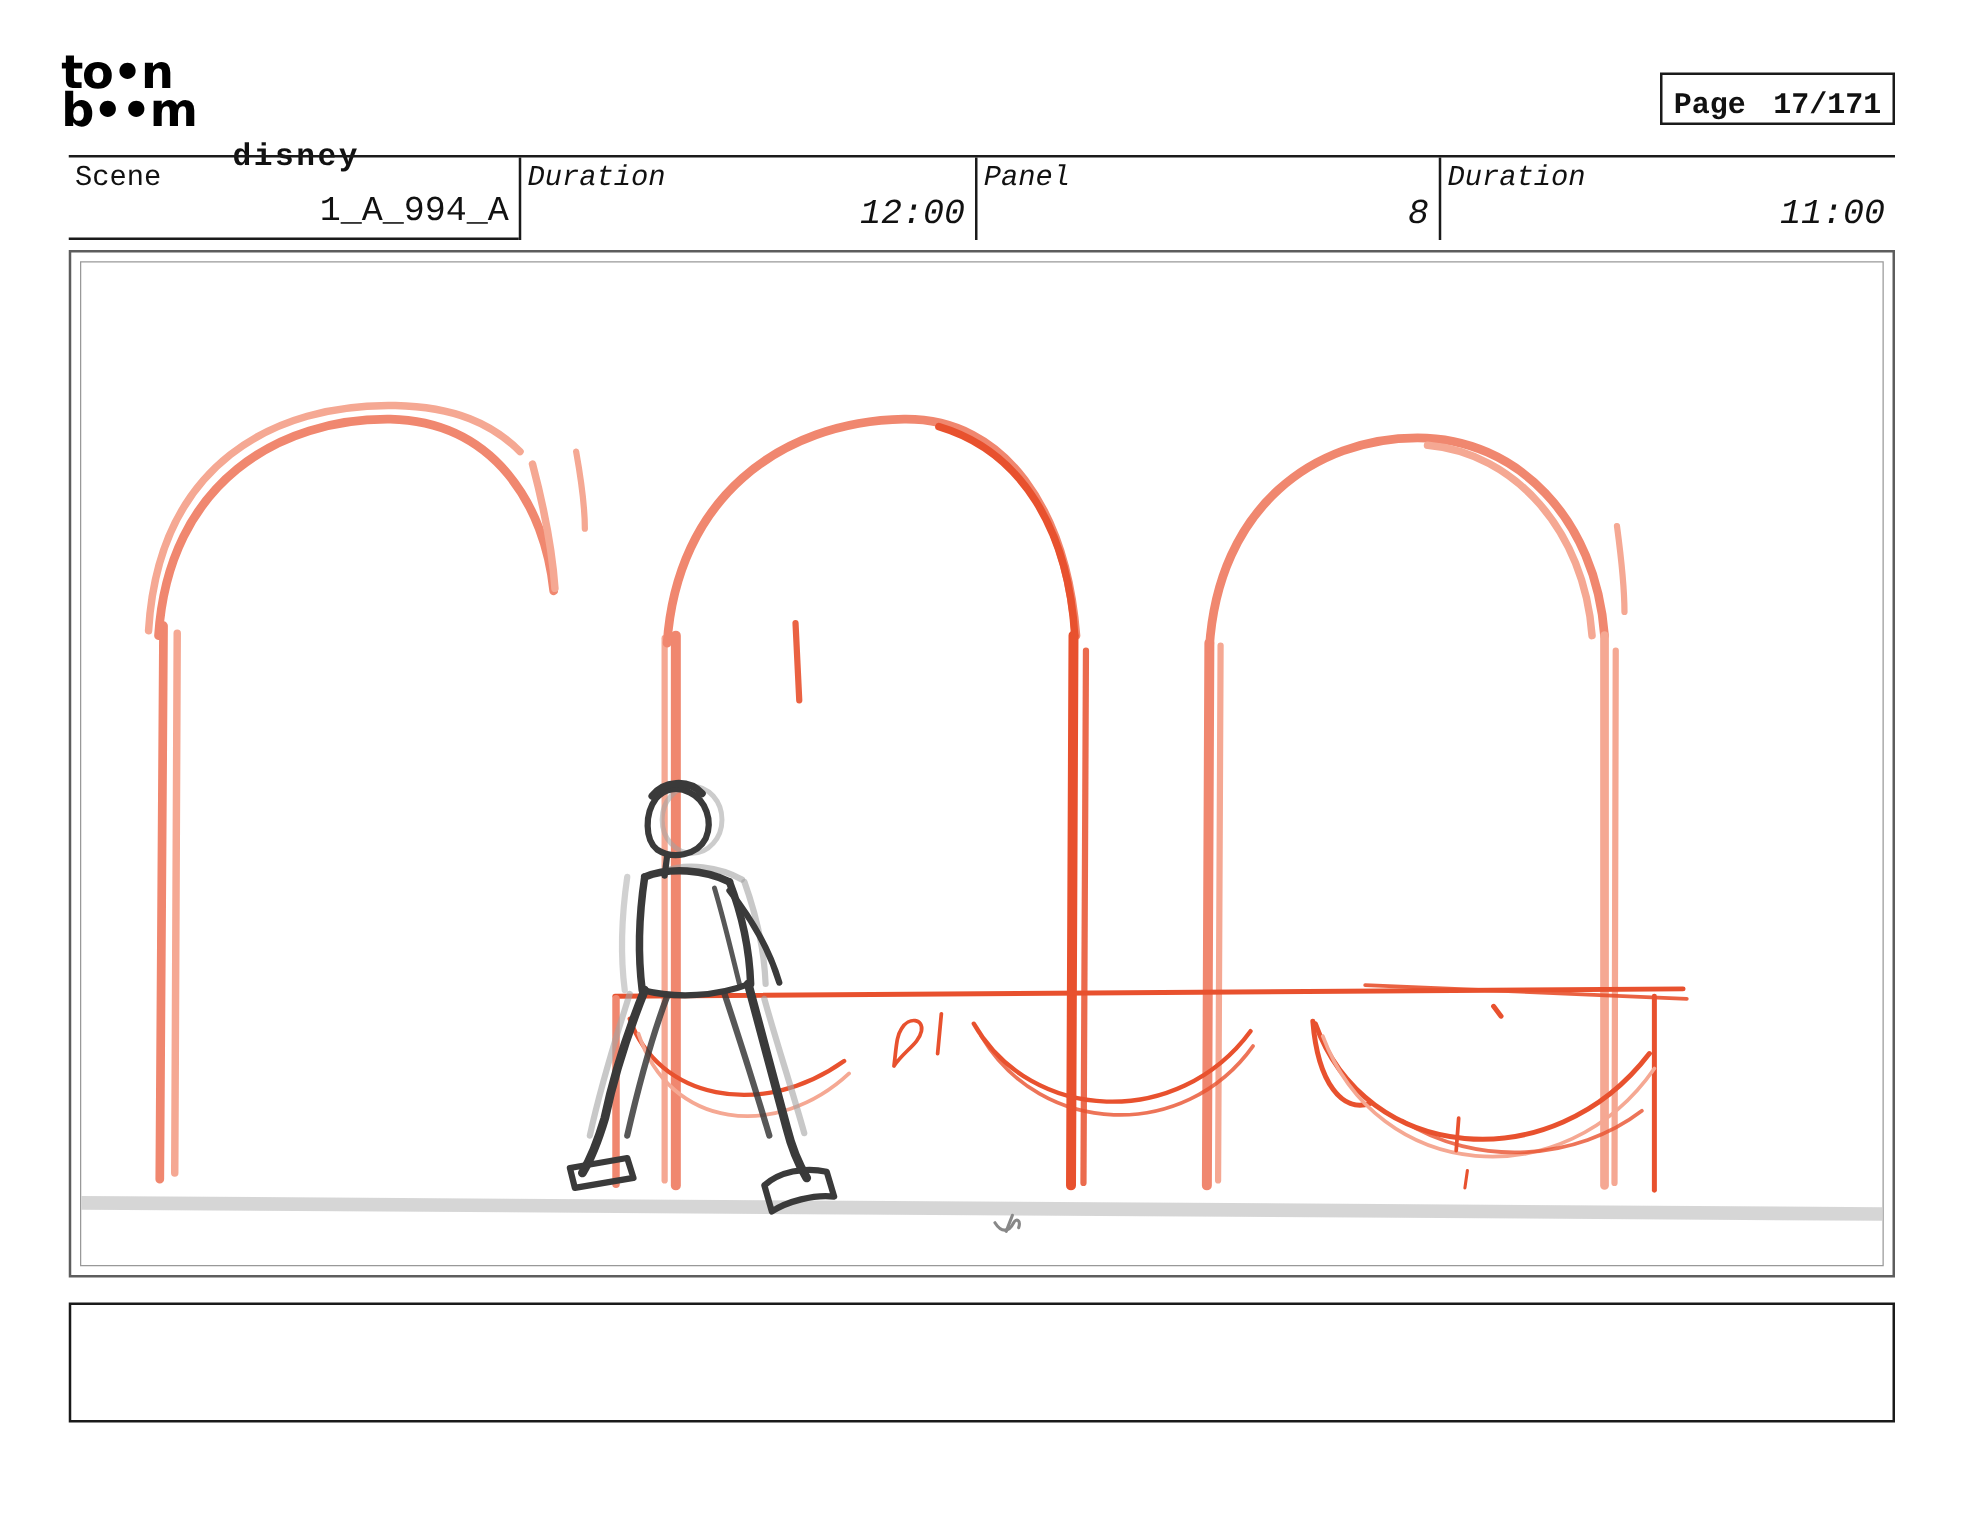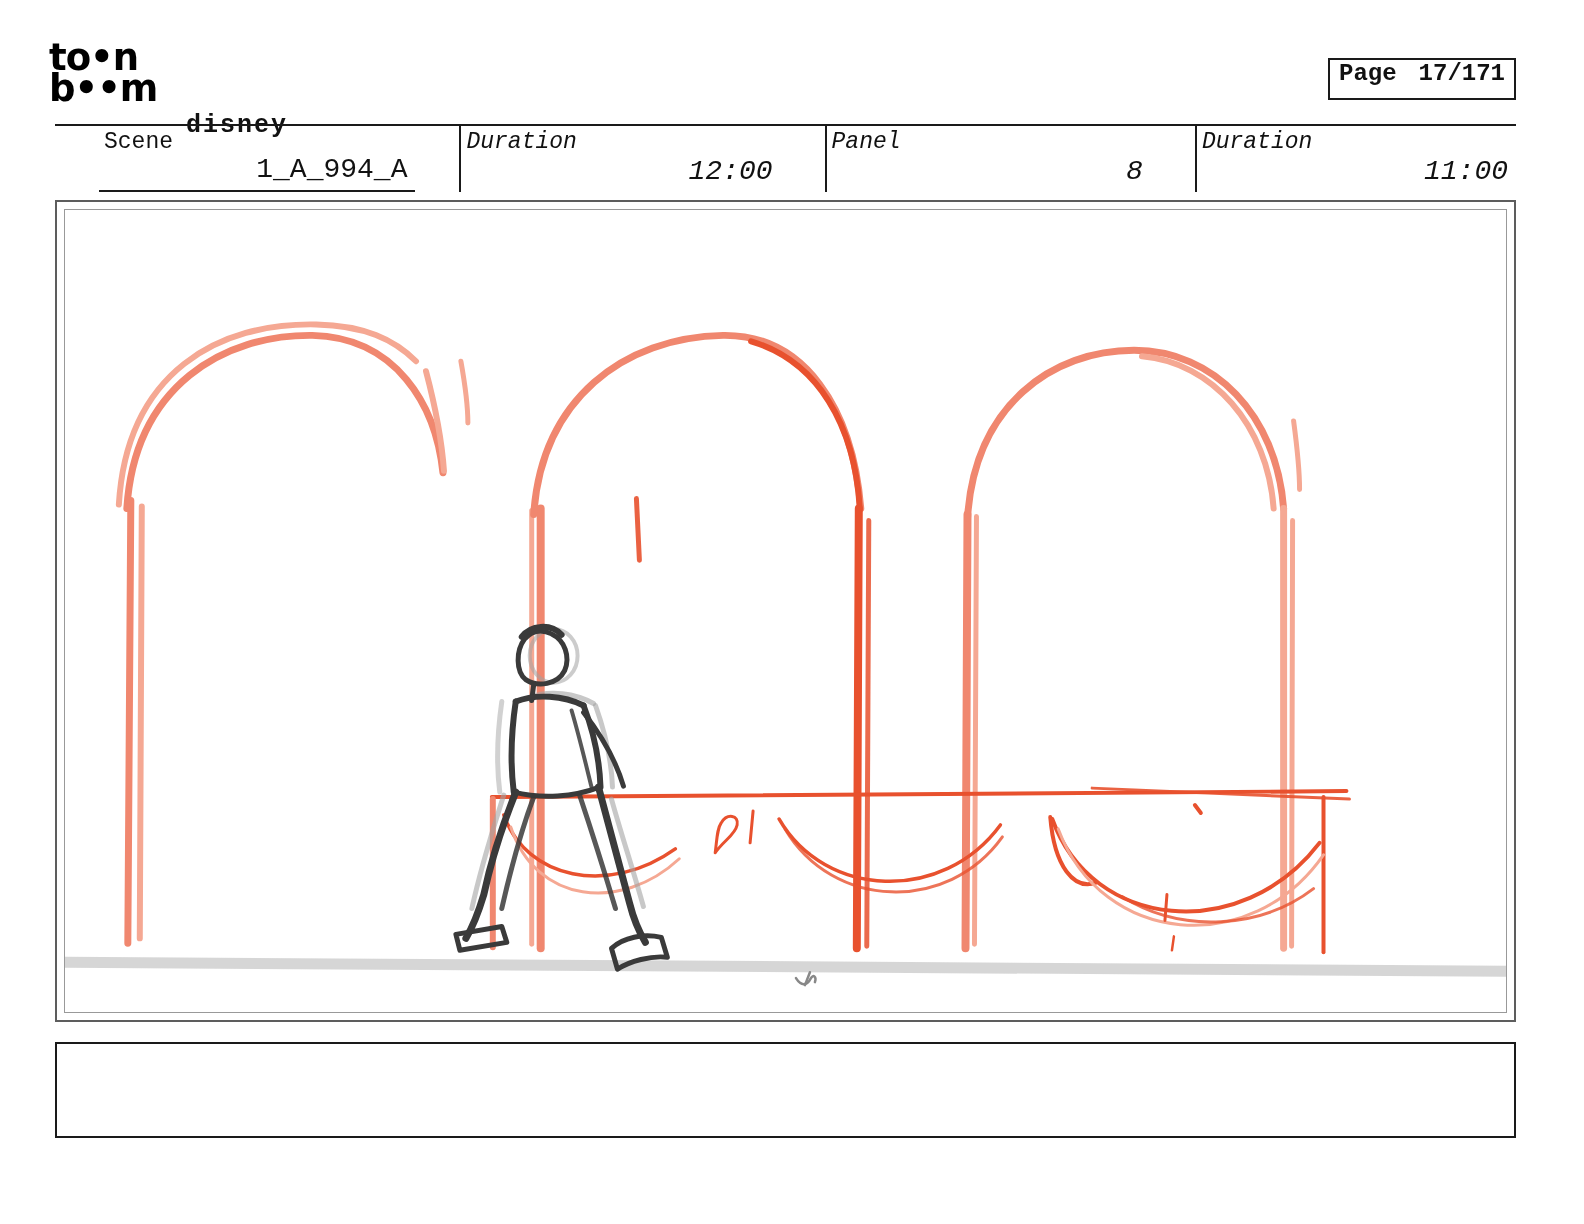--- a/index.html
+++ b/index.html
@@ -15,30 +15,30 @@
     font-family:"DejaVu Sans",sans-serif; font-weight:900;
     font-size:37px; line-height:31px; letter-spacing:-1px; color:#000;
   }
   .brand {
     position:absolute; left:186px; top:64px;
     font-size:25px; font-weight:bold; letter-spacing:2px;margin-top:47px;
   }
   .page-box {
     position:absolute; left:1328px; top:58px; width:188px; height:42px;
     border:2px solid var(--border-dark,#1a1a1a); box-sizing:border-box;
-    display:flex; align-items:flex-start; justify-content:space-between;
+    display:flex; align-items:flex-end; justify-content:space-between;
     padding:0 9px; font-size:24px; font-weight:bold;
   }
 
   
   .header-table {
     position:absolute; left:55px; top:124px; width:1461px; height:68px;
     border-top:2px solid var(--border-dark,#1a1a1a); box-sizing:border-box; display:flex;
   }
-  .htcell { box-sizing:border-box; position:relative; height:100%;margin-left:44px; }
+  .htcell { box-sizing:border-box; position:relative; height:100%; }
   .htcell + .htcell { border-left:2px solid var(--border-dark,#1a1a1a);font-style:italic; }
   .htcell .lbl { position:absolute; top:3px; left:5px; font-size:23px; }
   .htcell .val { position:absolute; bottom:5px; right:8px; font-size:28px; }
   .c0 { width:360px; border-bottom:2px solid var(--border-dark,#1a1a1a); }
   .c1 { width:365px; } .c2 { width:371px; } .c3 { width:365px; }
 
   
   .panel {
     position:absolute; left:55px; top:200px; width:1461px; height:822px;
     border:2px solid #5d5d5d; box-sizing:border-box; background:#fff;

